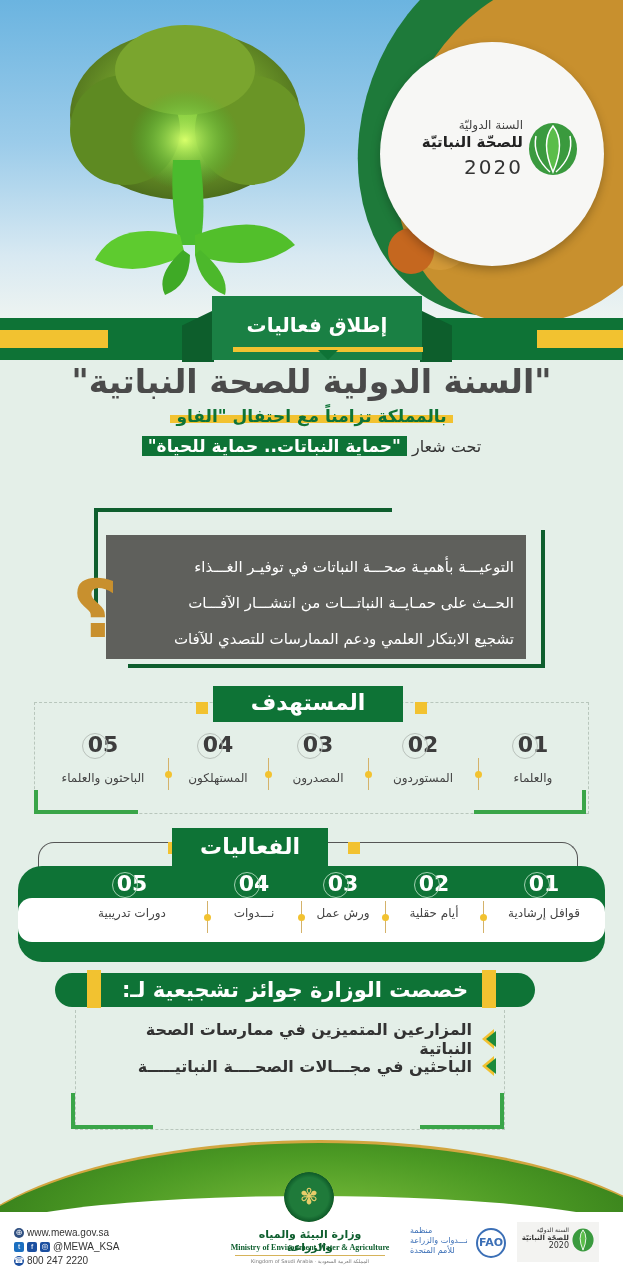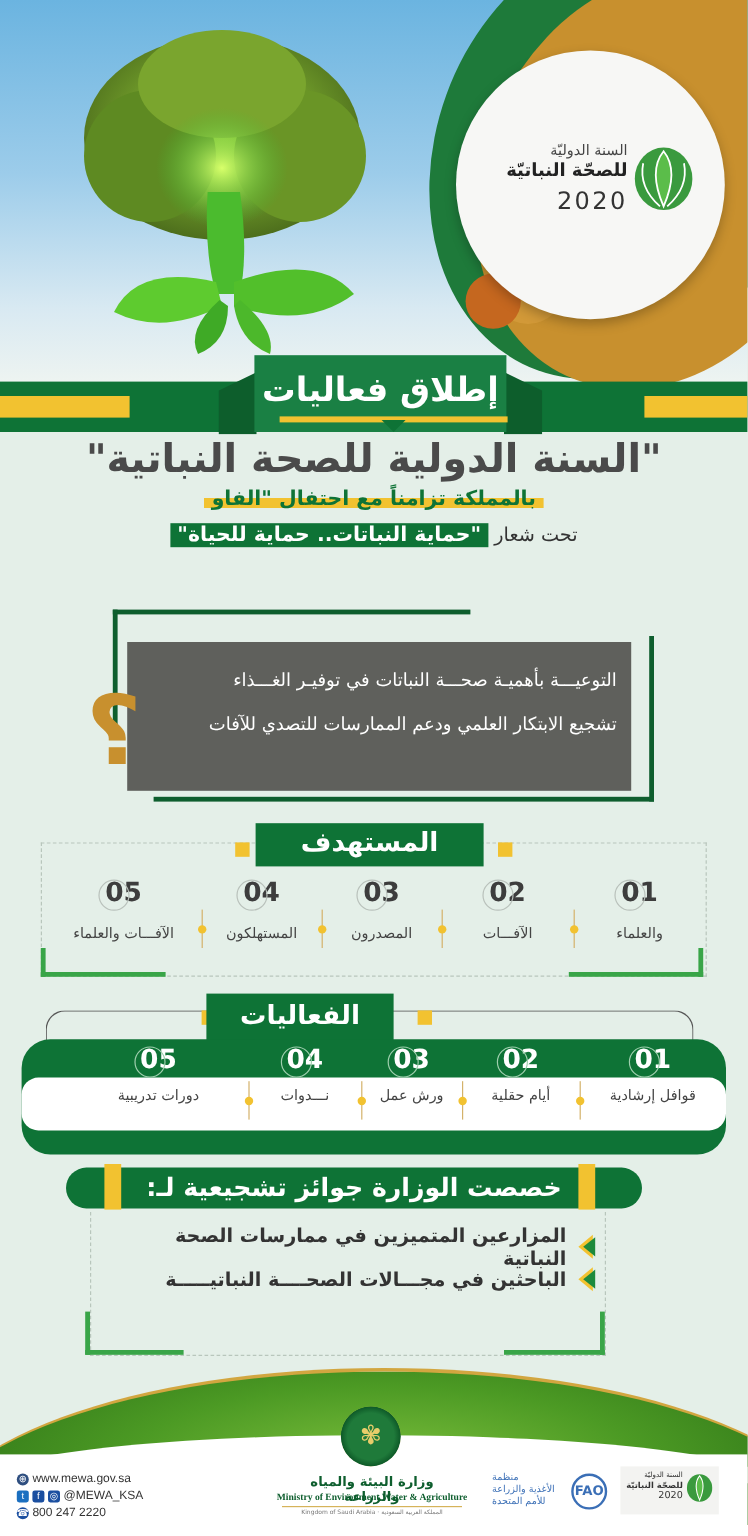--- a/index.html
+++ b/index.html
@@ -21,21 +21,21 @@
   .logo-year { font-size: 20px; color: #333; direction: ltr; text-align: right; margin-top: 4px; letter-spacing: 2px; }
   .leaf-emblem { position: absolute; left: 528px; top: 122px; width: 50px; height: 54px; }
 
   
   .banner-stripe { position: absolute; left: 0; top: 318px; width: 623px; height: 42px; background: #0e7336; }
   .banner-gold-l { position: absolute; left: 0; top: 330px; width: 108px; height: 18px; background: #f2c230; }
   .banner-gold-r { position: absolute; right: 0; top: 330px; width: 86px; height: 18px; background: #f2c230; }
   .banner-center { position: absolute; left: 212px; top: 296px; width: 210px; height: 64px; background: #1a8044; }
   .banner-wing-l { position: absolute; left: 182px; top: 310px; width: 32px; height: 52px; background: #0d5e2c; clip-path: polygon(100% 0, 100% 100%, 0 100%, 0 30%); }
   .banner-wing-r { position: absolute; left: 420px; top: 310px; width: 32px; height: 52px; background: #0d5e2c; clip-path: polygon(0 0, 100% 30%, 100% 100%, 0 100%); }
-  .banner-title { position: absolute; left: 212px; top: 300px; width: 210px; height: 50px; text-align: center; color: #fff; font-size: 28px; font-weight: bold; line-height: 50px; direction: rtl; }
+  .banner-title { position: absolute; left: 212px; top: 300px; width: 210px; height: 50px; text-align: center; color: #fff; font-size: 20px; font-weight: bold; line-height: 50px; direction: rtl; }
   .banner-underline { position: absolute; left: 233px; top: 347px; width: 190px; height: 5px; background: #f2c230; }
   .banner-arrow { position: absolute; left: 318px; top: 350px; width: 0; height: 0; border-left: 10px solid transparent; border-right: 10px solid transparent; border-top: 10px solid #0e7336; }
 
   .main-title { position: absolute; left: 0; top: 362px; width: 623px; text-align: center; font-size: 33px; font-weight: bold; color: #4a4a4a; direction: rtl; }
   .sub1-wrap { position: absolute; left: 0; top: 406px; width: 623px; text-align: center; }
   .sub1 { display: inline-block; font-size: 17px; font-weight: bold; color: #0e7336; direction: rtl; background: linear-gradient(180deg, transparent 45%, #f2c230 45%, #f2c230 85%, transparent 85%); padding: 0 6px; }
   .sub2-wrap { position: absolute; left: 0; top: 436px; width: 623px; text-align: center; direction: rtl; }
   .sub2-lead { font-size: 16px; color: #333; }
   .sub2-hl { display: inline-block; background: #0e7336; color: #fff; font-size: 17px; font-weight: bold; padding: 0 6px; }
 
@@ -171,55 +171,56 @@
     <span class="sub2-lead">تحت شعار</span>
     <span class="sub2-hl">"حماية النباتات.. حماية للحياة"</span>
   </div>
 
   <div class="why-line-top"></div>
   <div class="why-line-left"></div>
   <div class="why-line-right"></div>
   <div class="why-line-bot"></div>
   <div class="why-box">
     <div class="why-item">التوعيـــة بأهميـة صحـــة النباتات في توفيـر الغـــذاء</div>
+    <div class="why-item">الحــث على حمـايــة النباتـــات من انتشـــار الآفـــات</div>
     <div class="why-item">تشجيع الابتكار العلمي ودعم الممارسات للتصدي للآفات</div>
   </div>
   <div class="why-q">?</div>
 
   <div class="target-dash"></div>
   <div class="target-bracket-r"></div>
   <div class="target-bracket-l"></div>
   <div class="sec-sq" style="left:196px; top:702px;"></div>
   <div class="sec-sq" style="left:415px; top:702px;"></div>
   <div class="sec-tag" style="left:213px; top:686px; width:190px;">المستهدف</div>
 
   <div class="grid5" style="left:38px; top:732px; width:550px;">
     <div class="cell" style="width:110px;">
       <div class="num"><span class="num-ring">01</span></div>
       <div class="lbl" style="margin-top:14px;">والعلماء</div>
       <div class="sep"></div>
     </div>
     <div class="cell" style="width:110px;">
       <div class="num"><span class="num-ring">02</span></div>
-      <div class="lbl" style="margin-top:14px;">الآفـــات</div>
+      <div class="lbl" style="margin-top:14px;">المستوردون</div>
       <div class="sep"></div>
     </div>
     <div class="cell" style="width:100px;">
       <div class="num"><span class="num-ring">03</span></div>
       <div class="lbl" style="margin-top:14px;">المصدرون</div>
       <div class="sep"></div>
     </div>
     <div class="cell" style="width:100px;">
       <div class="num"><span class="num-ring">04</span></div>
       <div class="lbl" style="margin-top:14px;">المستهلكون</div>
       <div class="sep"></div>
     </div>
     <div class="cell" style="width:130px;">
       <div class="num"><span class="num-ring">05</span></div>
-      <div class="lbl" style="margin-top:14px;">الآفـــات والعلماء</div>
+      <div class="lbl" style="margin-top:14px;">الباحثون والعلماء</div>
     </div>
   </div>
 
   <div class="act-arc"></div>
   <div class="sec-sq" style="left:168px; top:842px;"></div>
   <div class="sec-sq" style="left:348px; top:842px;"></div>
   <div class="sec-tag" style="left:172px; top:828px; width:156px; height:40px; line-height:38px;">الفعاليات</div>
   <div class="act-band"></div>
   <div class="act-white"></div>
 
@@ -289,21 +290,21 @@
 
   <div class="mewa-emblem"></div>
   <div class="mewa-palm">✾</div>
   <div class="mewa-ar">وزارة البيئة والمياه والزراعة</div>
   <div class="mewa-en">Ministry of Environment Water &amp; Agriculture</div>
   <div class="mewa-line"></div>
   <div class="mewa-sub">Kingdom of Saudi Arabia · المملكة العربية السعودية</div>
 
   <div class="fao-text">
     <div>منظمة</div>
-    <div>الأغذية والزراعة</div>
+    <div>نـــدوات والزراعة</div>
     <div>للأمم المتحدة</div>
   </div>
   <div class="fao-logo">FAO</div>
 
   <div class="iyph-mini"></div>
   <div class="iyph-mini-text">
     <div>السنة الدوليّة</div>
     <div style="font-weight:bold; font-size:7px;">للصحّة النباتيّة</div>
     <div style="direction:ltr; text-align:right; font-size:8px;">2020</div>
   </div>

